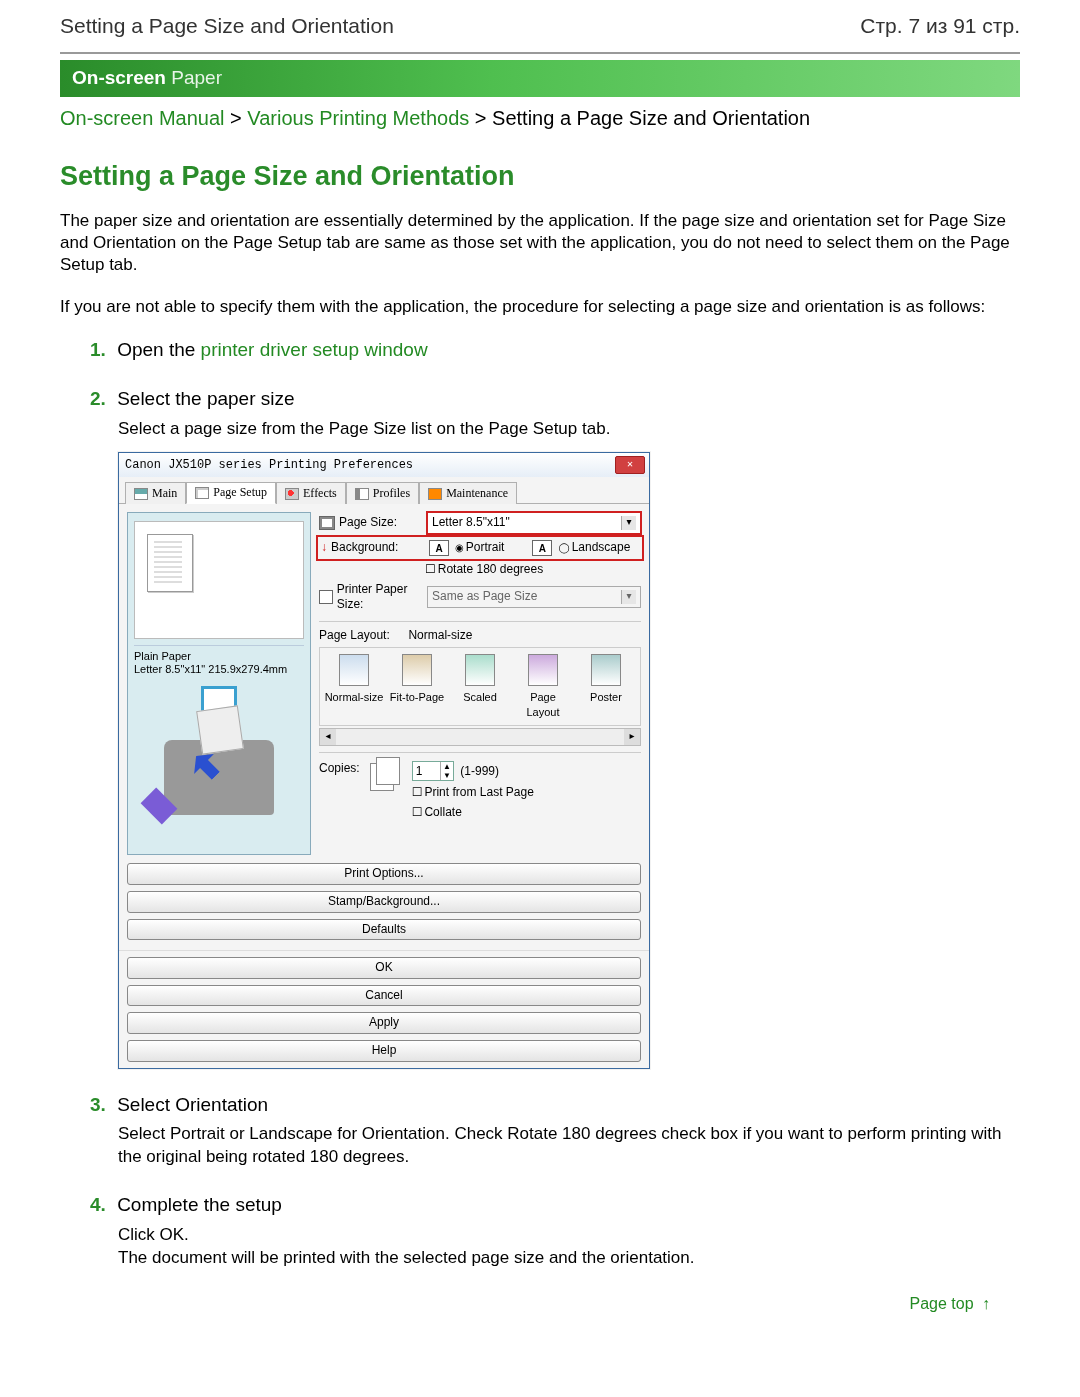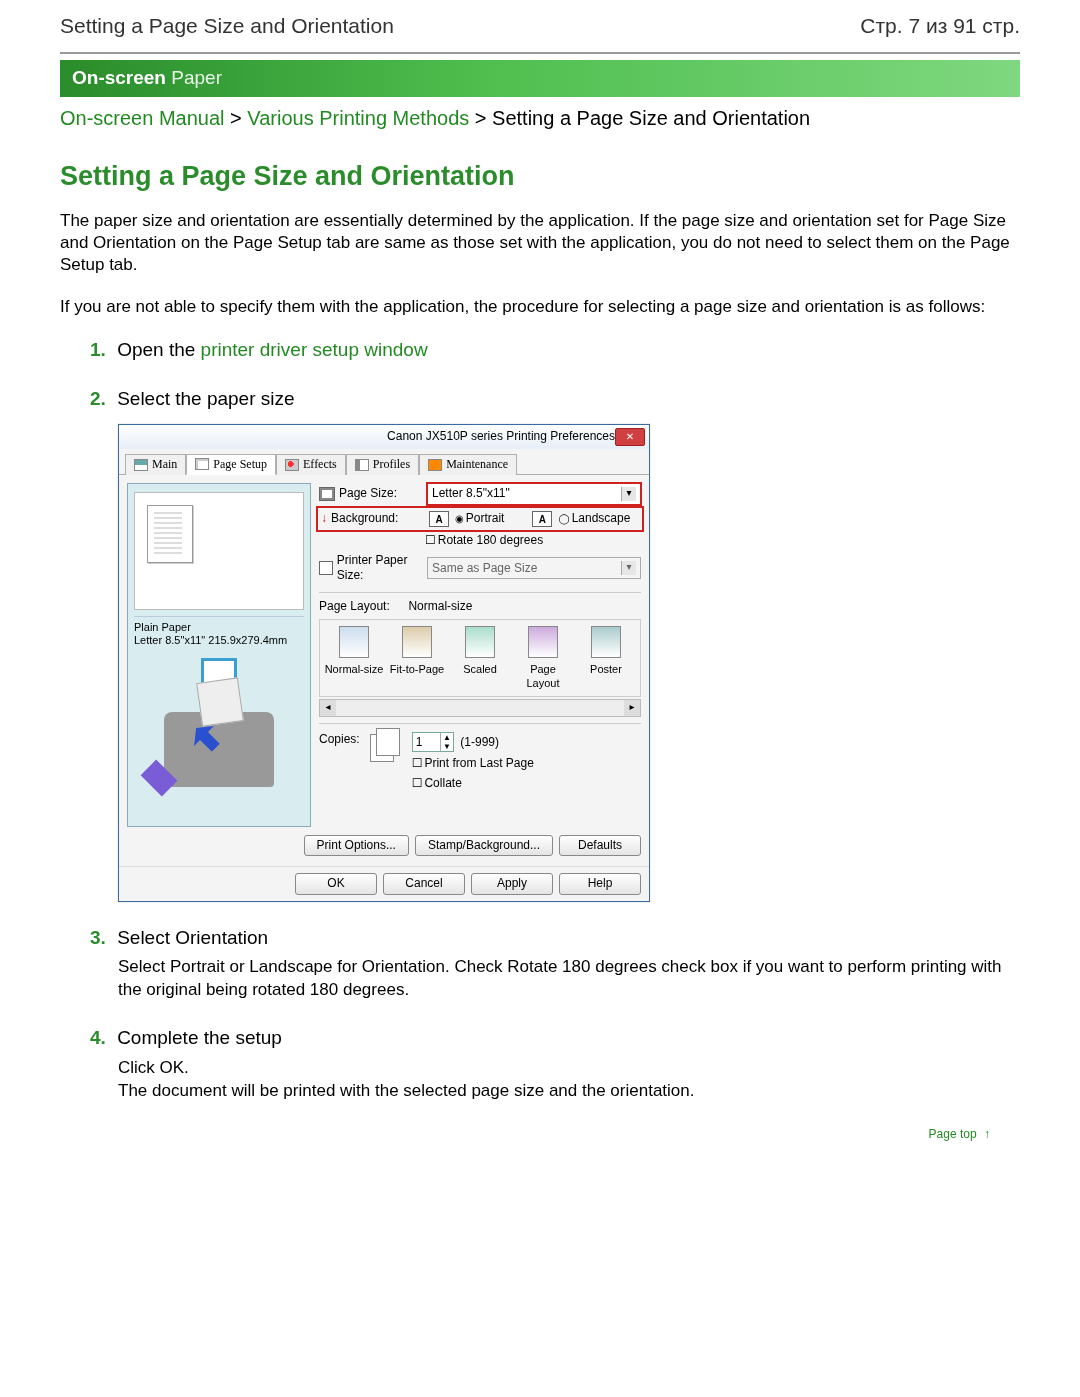--- a/index.html
+++ b/index.html
@@ -50,41 +50,42 @@
 ol.steps { list-style: none; padding-left: 30px; margin: 0; }
 ol.steps > li { margin-bottom: 24px; }
 .step-head {
   font-size: 19px;
   margin-bottom: 6px;
   font-family: Verdana, Arial, sans-serif;
 }
 .step-num { color: #2a8c2a; font-weight: bold; margin-right: 6px; }
 .link-green { color: #238a23; }
 .step-body { padding-left: 28px; font-size: 17px; line-height: 1.35; }
-.pagetop { text-align: right; font-size: 12px; color: #238a23; margin: 20px 30px 64px 0;}
+.pagetop { text-align: right; font-size: 16px; color: #238a23; margin: 20px 30px 64px 0;}
 .pagetop .arrow { display: inline-block; margin-left: 4px; }
 
 
 .dlg {
   width: 530px;
   margin: 12px 0 0 28px;
   border: 1px solid #3a6aa0;
   background: #f4f4f4;
   font-family: Tahoma, Arial, sans-serif;
   font-size: 12px;
   color: #000;
   box-shadow: 0 0 0 1px rgba(0,0,0,0.05);
 }
 .dlg-title {
   display: flex;
-  justify-content: flex-end;
+  justify-content: space-between;
   align-items: center;
   padding: 3px 4px 3px 6px;
   background: linear-gradient(to bottom, #fff, #e6eef7);
   font-size: 12px;
+  font-family: Liberation Mono, monospace;
 }
 .dlg-title .x {
   width: 28px; height: 16px; background: #d14040;
   border: 1px solid #a02020; border-radius: 2px;
   color: #fff; font-size: 10px; line-height: 16px; text-align: center;
 }
 .dlg-tabs {
   display: flex;
   padding: 4px 6px 0 6px;
   border-bottom: 1px solid #b0b0b0;
@@ -202,21 +203,21 @@
 .scrollbar .btn { width: 16px; background: #ddd; text-align: center; font-size: 10px; line-height: 14px;}
 .scrollbar .track { flex: 1; }
 .copies-row { display: flex; align-items: flex-start; gap: 8px; font-size: 12px; margin-top: 8px;}
 .copies-ic { width: 36px; height: 30px; position: relative;}
 .copies-ic::before { content: ''; position: absolute; left: 2px; top: 2px; width: 22px; height: 26px; background: #fff; border: 1px solid #888;}
 .copies-ic::after { content: ''; position: absolute; left: 8px; top: -4px; width: 22px; height: 26px; background: #fff; border: 1px solid #888;}
 .spin { width: 40px; height: 18px; border: 1px solid #7a9; display: inline-flex; background: #fff;}
 .spin .v { width: 26px; padding: 0 3px; font-size: 12px; line-height: 18px;}
 .spin .ud { width: 14px; border-left: 1px solid #aaa; font-size: 8px; line-height: 9px; text-align: center;}
 .cop-col { display: flex; flex-direction: column; gap: 4px; }
-.btn-row { display: flex; justify-content: flex-end; gap: 6px; padding: 0 8px 6px 8px;}
+.btn-row { display: flex; justify-content: flex-end; gap: 6px; padding: 0 8px 6px 8px; flex-direction: column;}
 .btn-row.row2 { border-top: 1px solid #ddd; padding-top: 6px; margin-top: 4px;}
 .wbtn { font-size: 12px; padding: 2px 12px; background: linear-gradient(#fff, #e4e4e4); border: 1px solid #888; border-radius: 3px; min-width: 56px; text-align: center;}
 </style>
 </head>
 <body>
 
 <div class="page-header">
   <div>Setting a Page Size and Orientation</div>
   <div>Стр. 7 из 91 стр.</div>
 </div>
@@ -242,20 +243,21 @@
         <span class="step-num">1.</span>
         <span>Open the </span><span class="link-green">printer driver setup window</span>
       </div>
     </li>
 
     <li>
       <div class="step-head">
         <span class="step-num">2.</span>
         <span>Select the paper size</span>
       </div>
+      <div class="step-body">Select a page size from the Page Size list on the Page Setup tab.</div>
 
       <div class="dlg">
         <div class="dlg-title">
           <span>Canon JX510P series Printing Preferences</span>
           <span class="x">✕</span>
         </div>
         <div class="dlg-tabs">
           <div class="dlg-tab">
               <span class="ti ti-main"></span>
               <span>Main</span>

